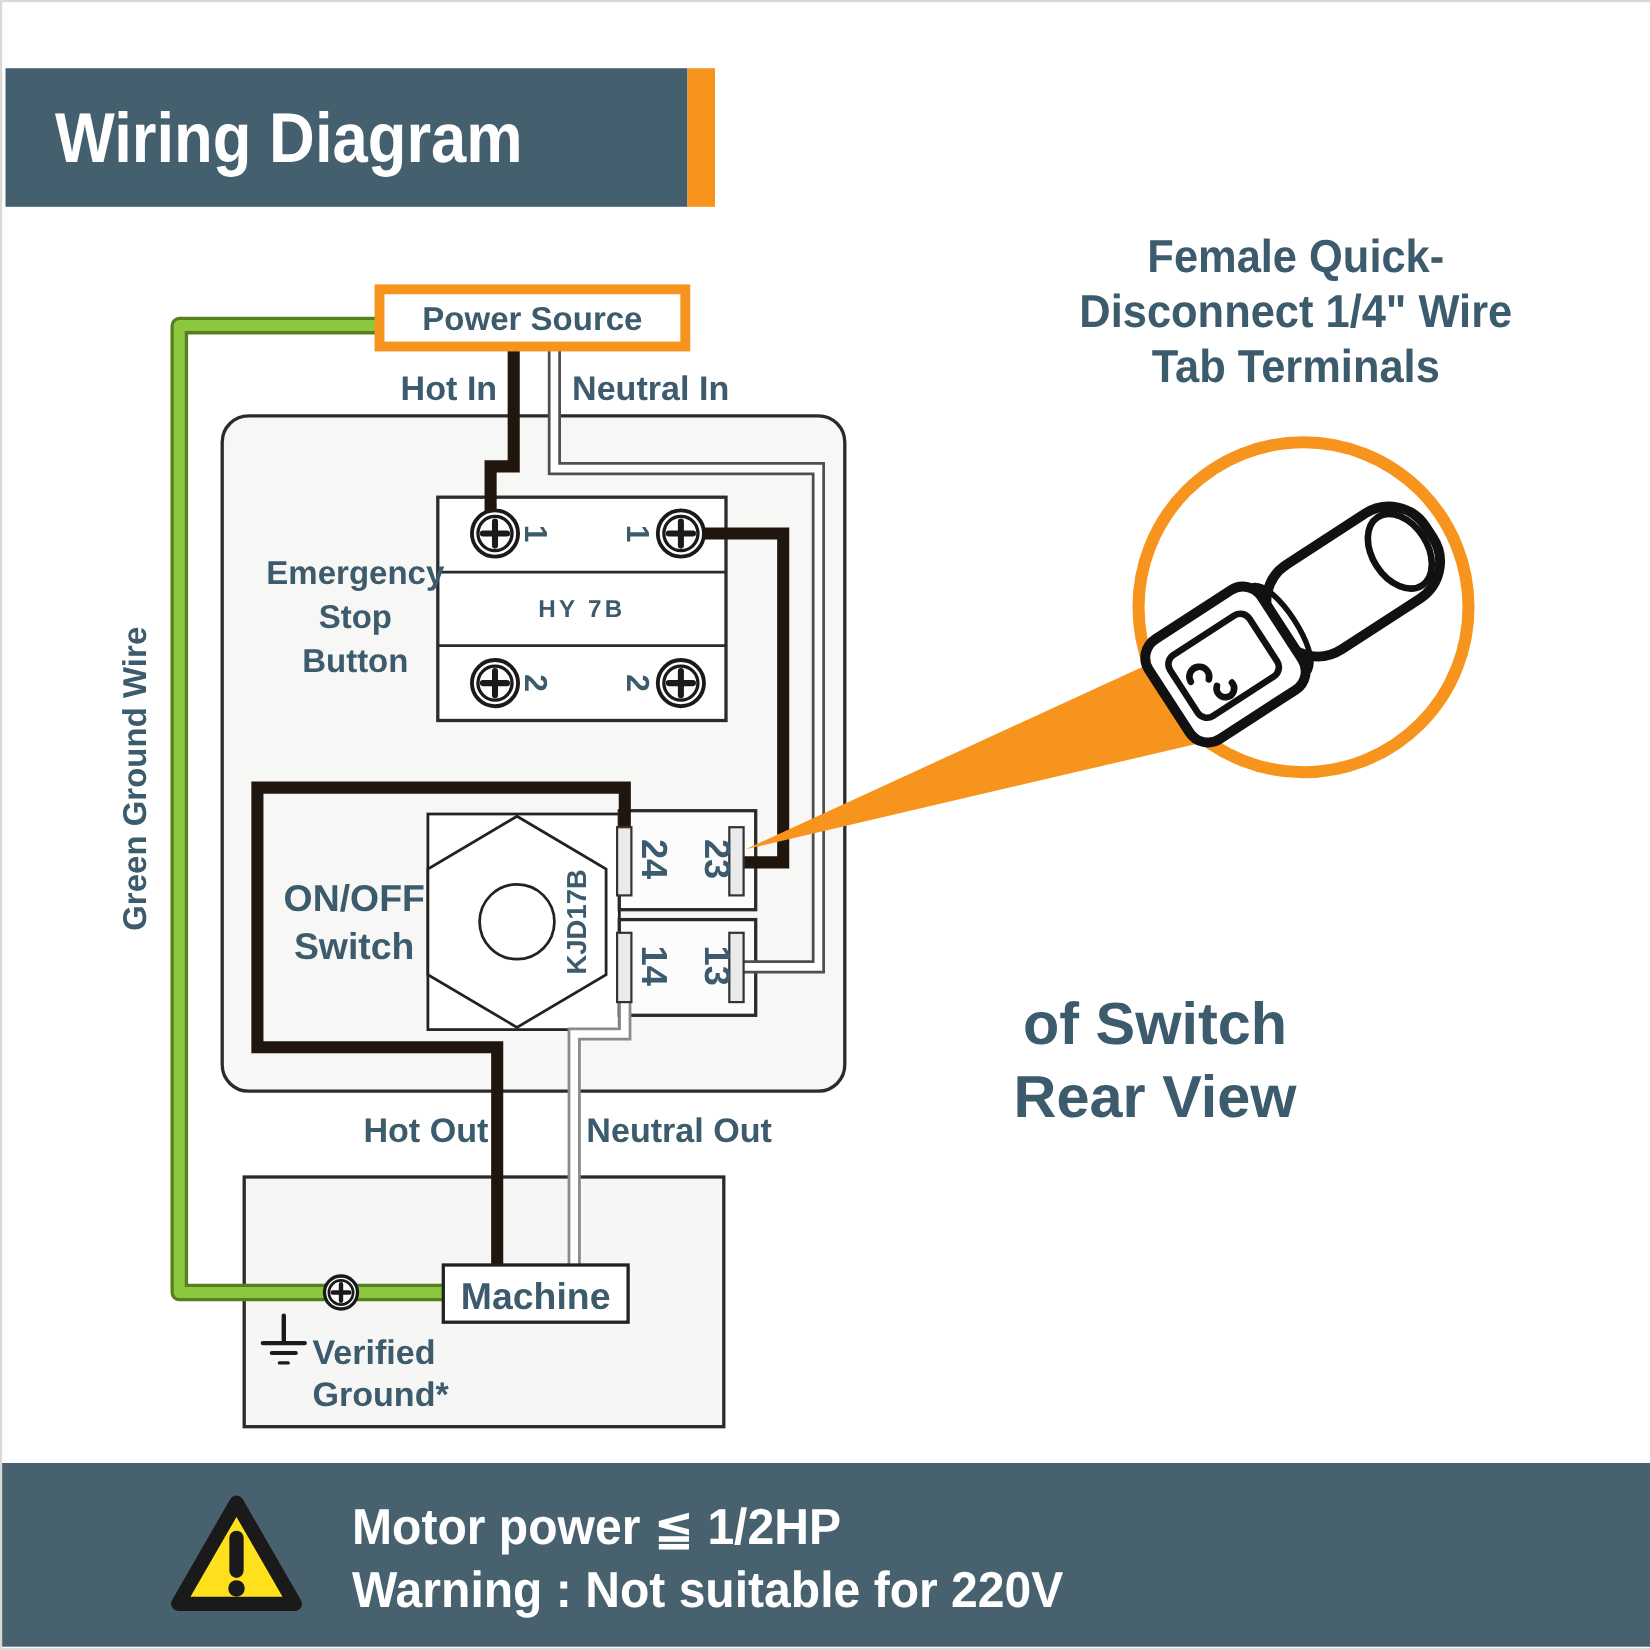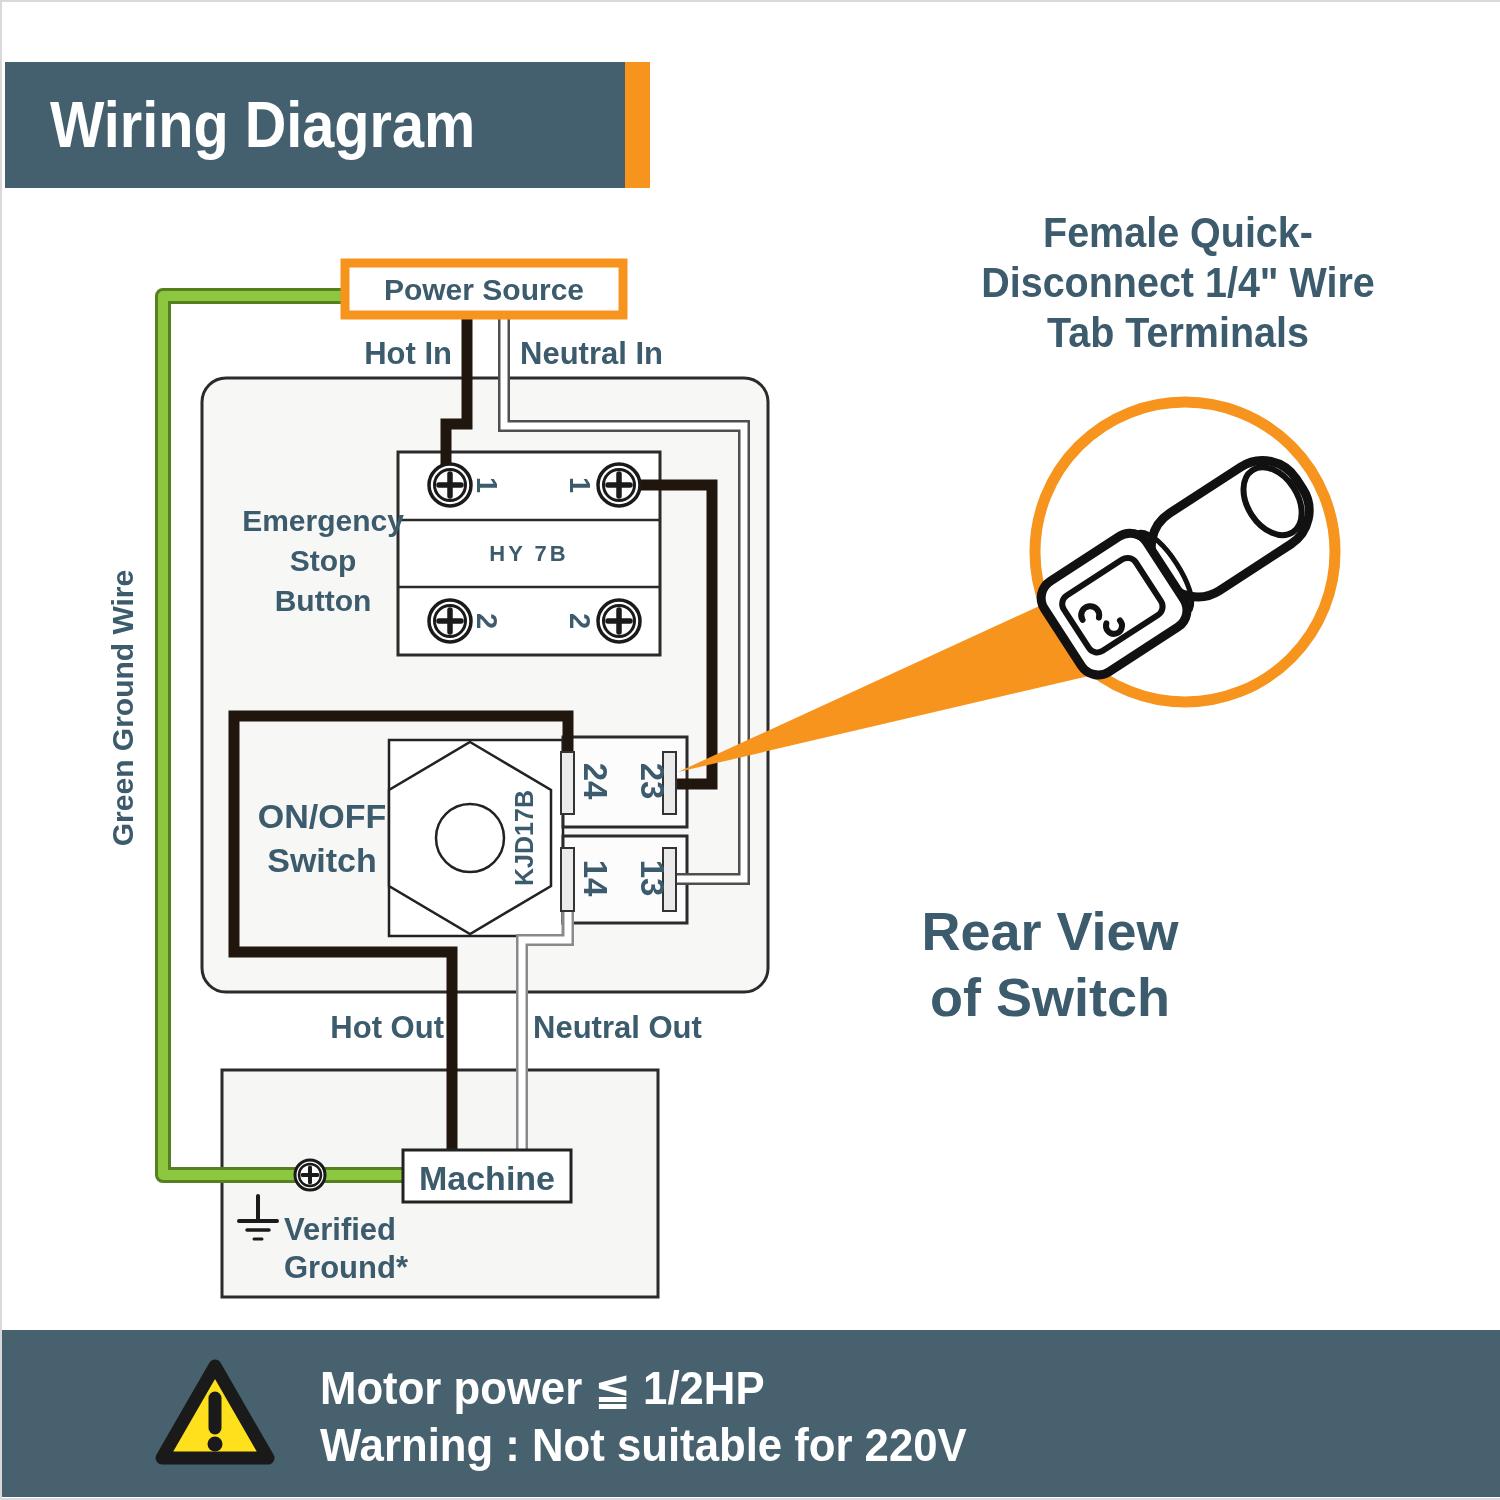--- a/index.html
+++ b/index.html
@@ -39,22 +39,22 @@
   </div>
   <div class="title-accent"></div>
 
   <div class="callout-heading">
     <div>Female Quick-</div>
     <div>Disconnect  1/4" Wire</div>
     <div>Tab Terminals</div>
   </div>
 
   <div class="rear-view">
+    <div>of Switch</div>
     <div>Rear View</div>
-    <div>of Switch</div>
   </div>
 
   <svg id="diagram" width="1500" height="1500" viewBox="0 0 1500 1500">
 
     <rect x="202" y="378" width="566" height="614" rx="24" fill="#f7f7f5" stroke="#2b2b2b" stroke-width="3"></rect>
 
     <rect x="222" y="1070" width="436" height="227" fill="#f6f6f4" stroke="#2b2b2b" stroke-width="3"></rect>
 
     <g>
       <rect x="398" y="452" width="262" height="203" fill="#ffffff" stroke="#2b2b2b" stroke-width="3"></rect>

